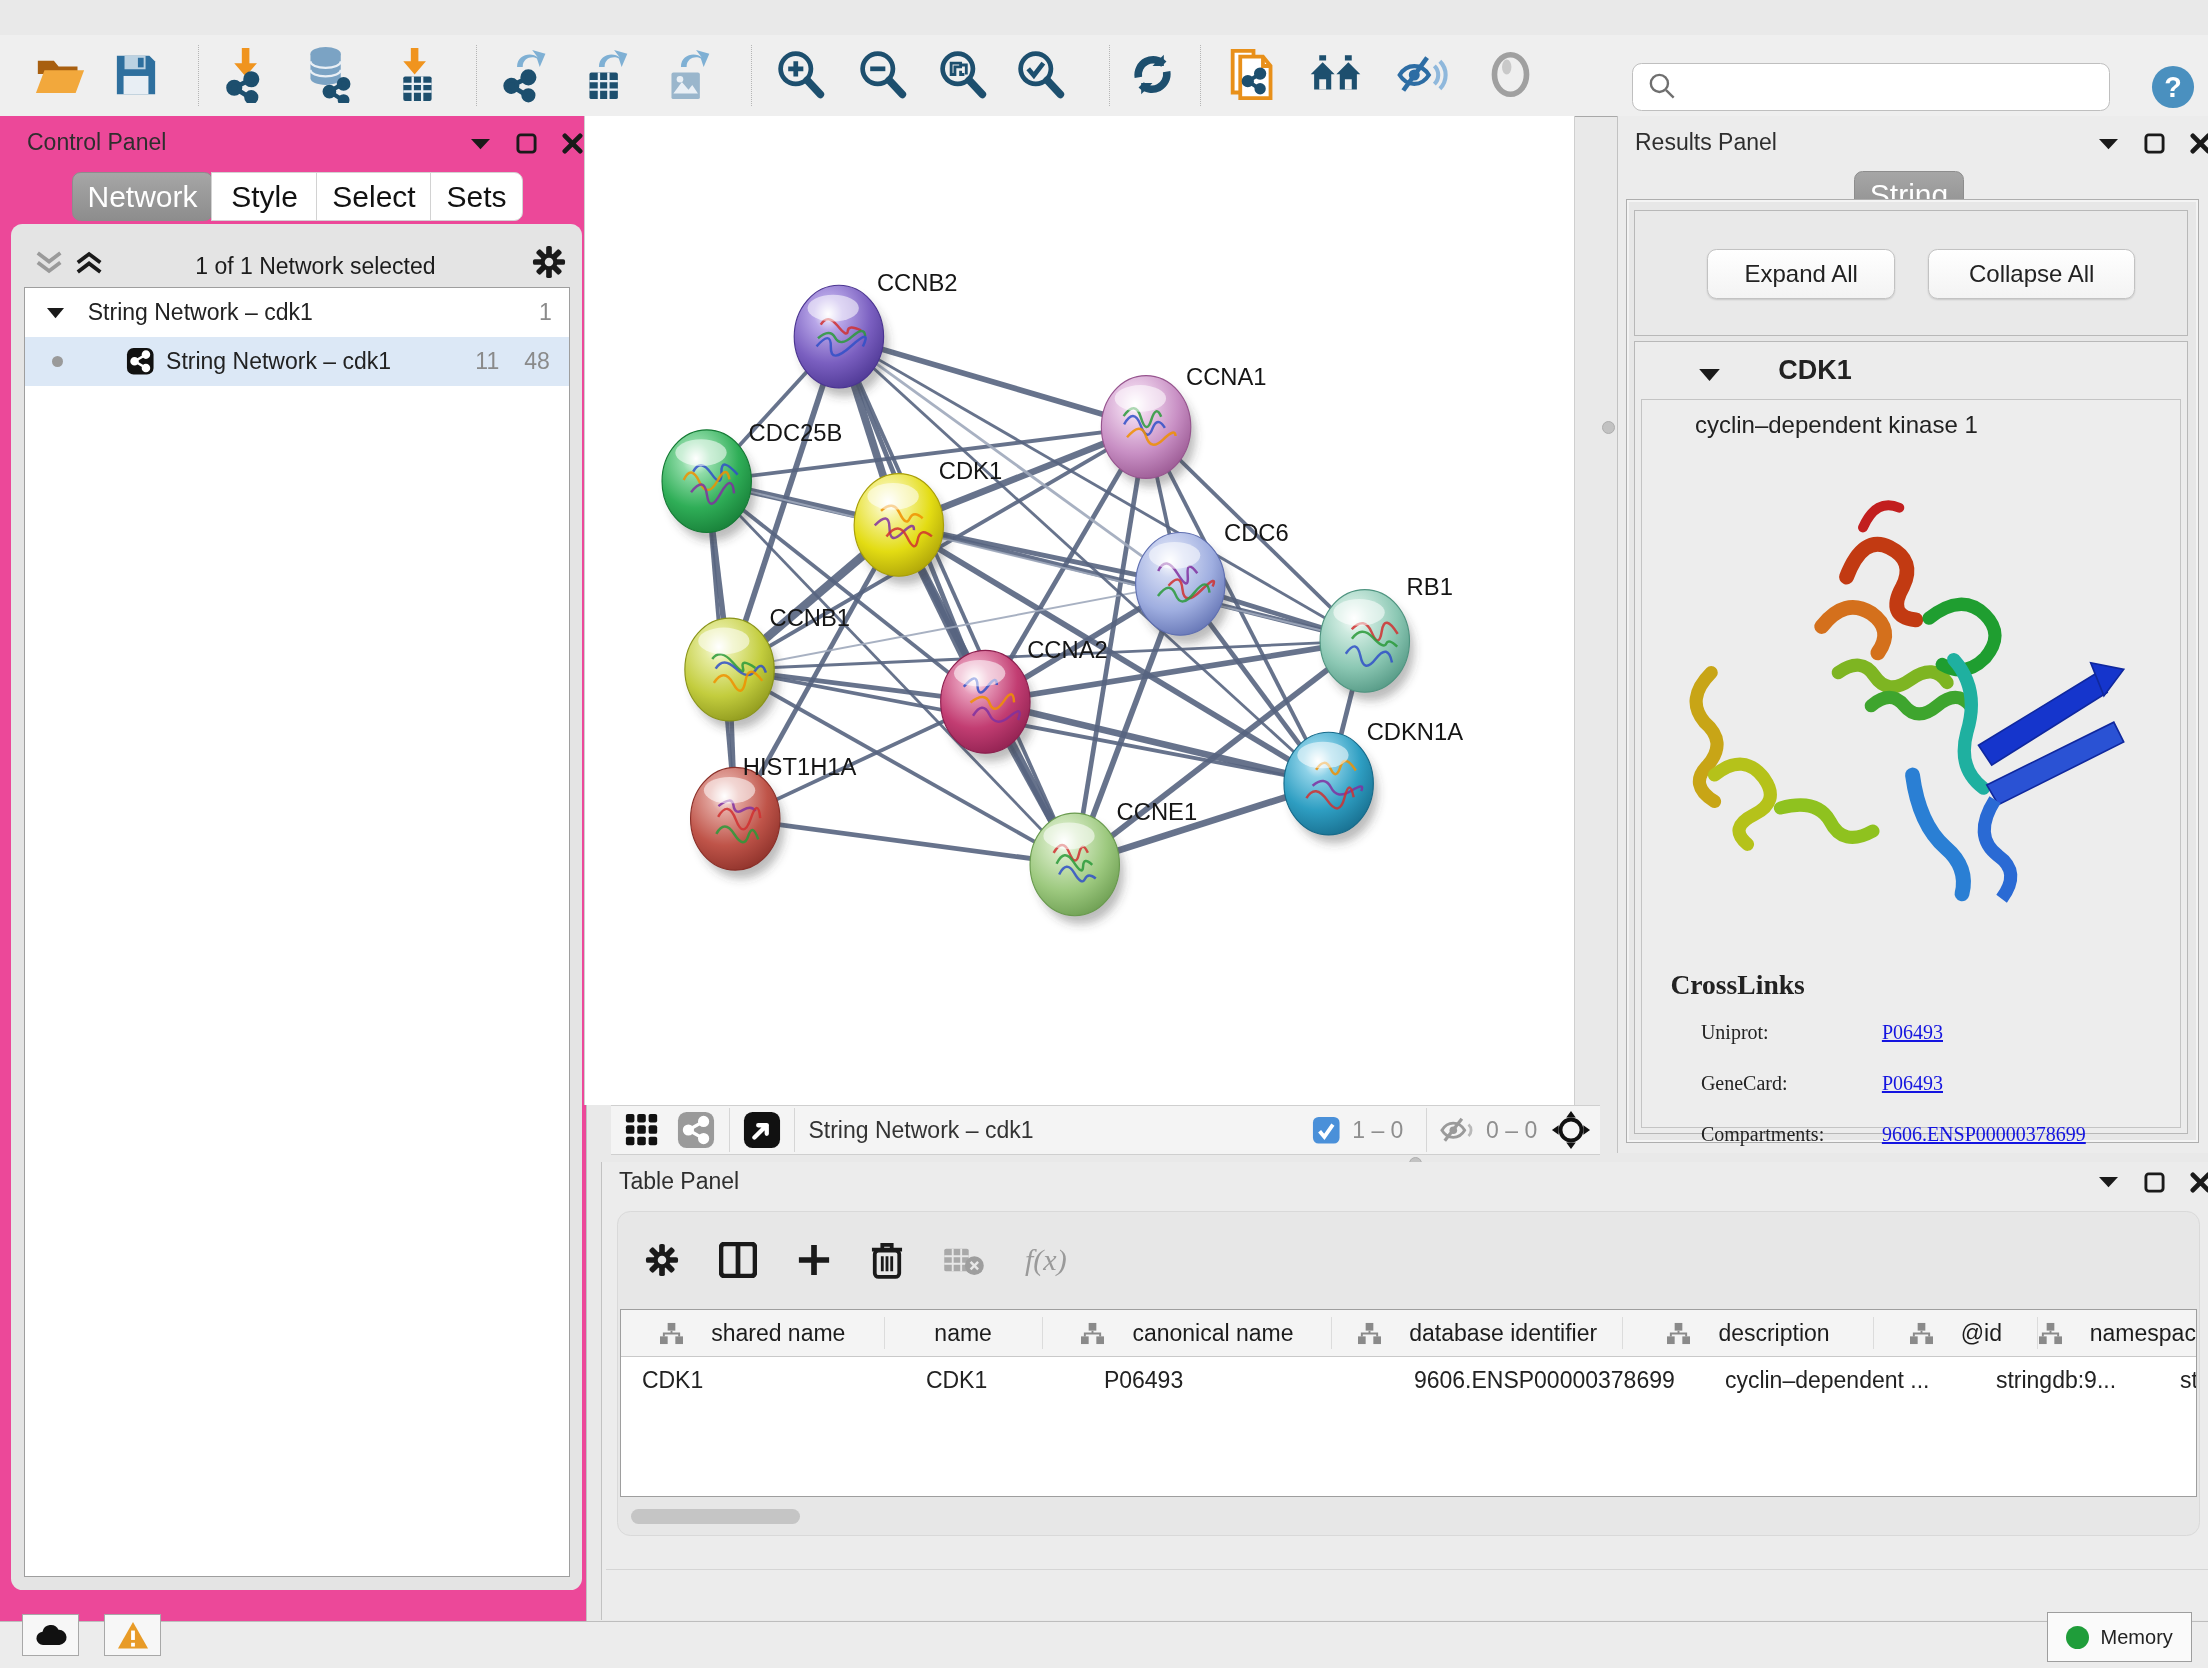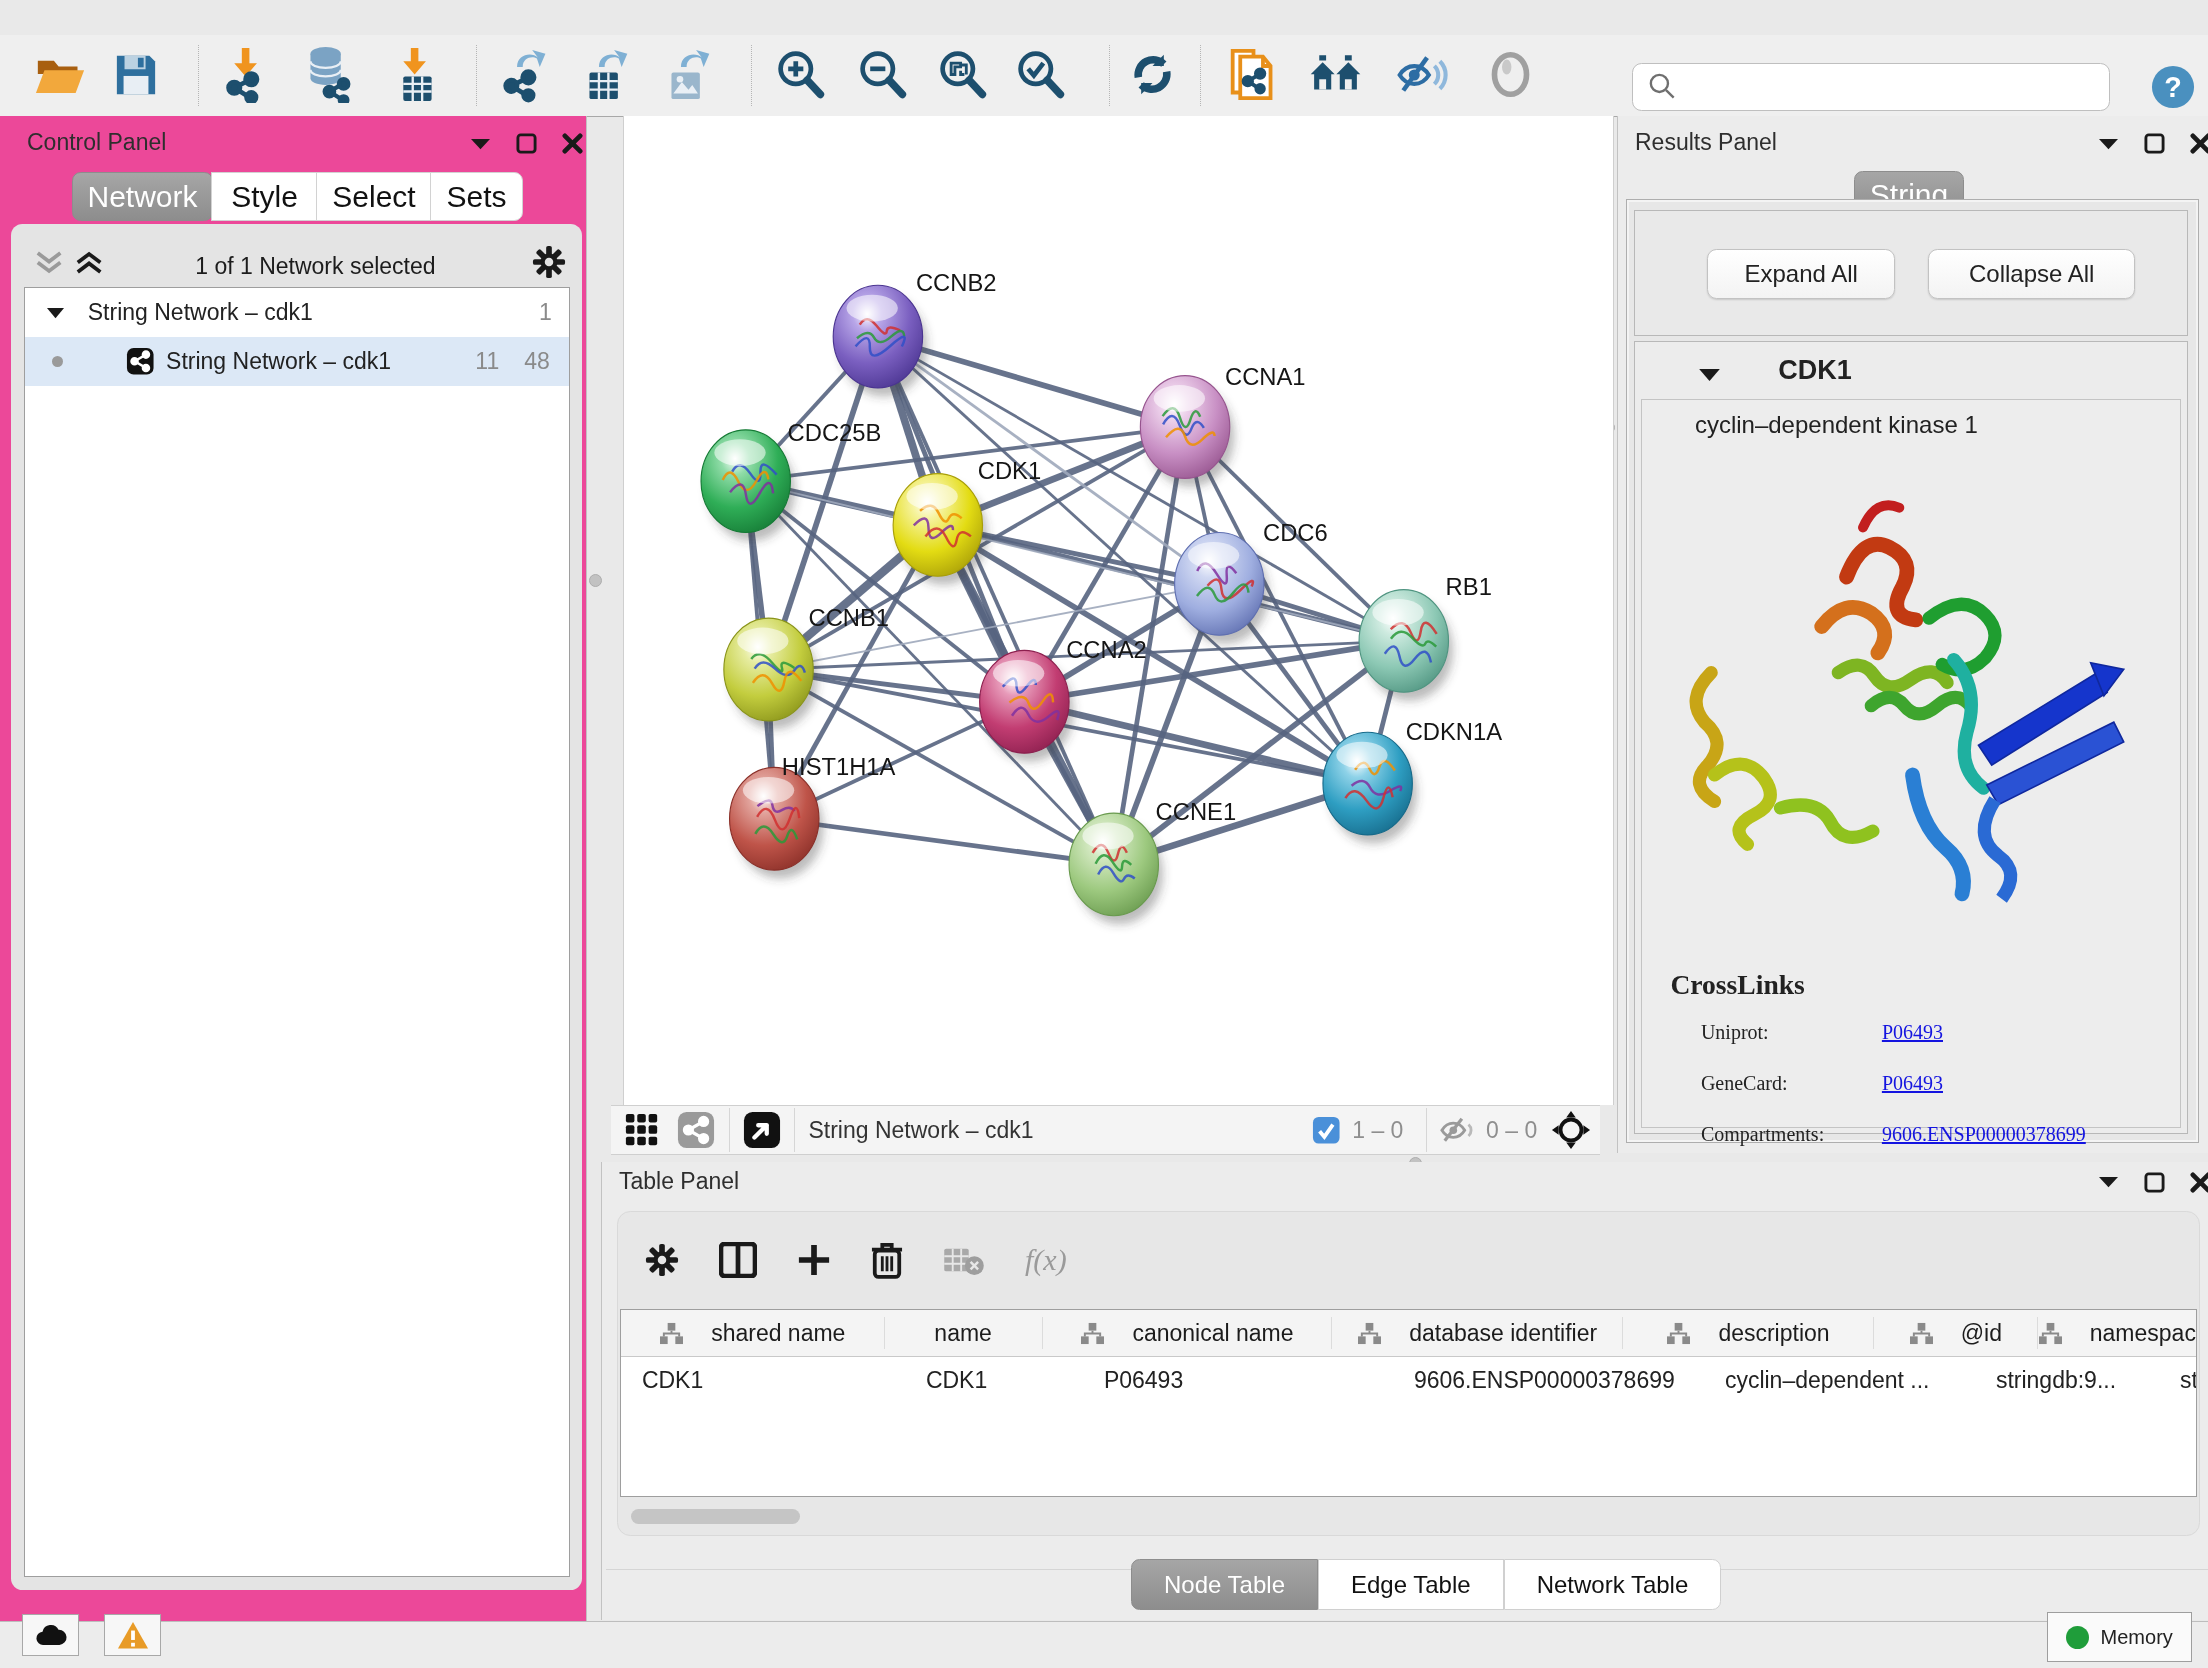--- a/index.html
+++ b/index.html
@@ -306,21 +306,21 @@
           <span class="cnt" style="margin-left:25px;margin-right:19px;">48</span>
         </div>
       </div>
     </div>
   </div>
 
   <div class="abs grip" style="left:589px;top:574px;"></div>
   <div class="abs grip" style="left:1602px;top:421px;"></div>
   <div class="abs grip" style="left:1409px;top:1157px;"></div>
 
-  <div class="abs" style="left:623px;top:116px;width:989px;height:989px;background:#fff;border-left:1px solid #cfcfcf;border-right:1px solid #cfcfcf;">
+  <div class="abs" style="left:584px;top:116px;width:989px;height:989px;background:#fff;border-left:1px solid #cfcfcf;border-right:1px solid #cfcfcf;">
     <svg id="network-svg" width="989" height="989" viewBox="0 0 1040 1040">
         <defs>
           <radialGradient id="g-CCNB2" cx="38%" cy="28%" r="80%">
             <stop offset="0%" stop-color="#ffffff"></stop>
             <stop offset="20%" stop-color="#b8a6e8"></stop>
             <stop offset="60%" stop-color="#7a5fc0"></stop>
             <stop offset="100%" stop-color="#4a3490"></stop>
           </radialGradient>
           <radialGradient id="g-CCNA1" cx="38%" cy="28%" r="80%">
             <stop offset="0%" stop-color="#ffffff"></stop>
@@ -773,25 +773,20 @@
           <div class="tcell" style="width:250px;">cyclin–dependent ...</div>
           <div class="tcell" style="width:163px;">stringdb:9...</div>
           <div class="tcell" style="flex:1;">stringdb</div>
         </div>
       </div>
 
       <div class="abs" style="left:13.3px;top:297px;width:169px;height:15px;border-radius:7.6px;background:#c5c5c5;"></div>
     </div>
 
     <div class="abs" style="left:3.8px;top:407px;width:1602px;height:0;border-top:1px solid #d5d5d5;"></div>
-    <div class="abs btabs" style="left:529px;top:397px;">
-      <div class="btab active" style="border-radius:8.6px 0 0 8.6px;">Node Table</div>
-      <div class="btab">Edge Table</div>
-      <div class="btab" style="border-radius:0 8.6px 8.6px 0;">Network Table</div>
-    </div>
   </div>
 
   <div class="abs statusbar"></div>
   <div class="sbtn" style="left:22px;">
     <svg width="32" height="23" viewBox="0 0 34 24">
       <path d="M9 22 a7 7 0 0 1 -1-14 a9 9 0 0 1 17-2 a6.5 6.5 0 0 1 1 16z" fill="#111"></path>
     </svg>
   </div>
   <div class="sbtn" style="left:104px;">
     <svg width="32" height="28.5" viewBox="0 0 34 30">

